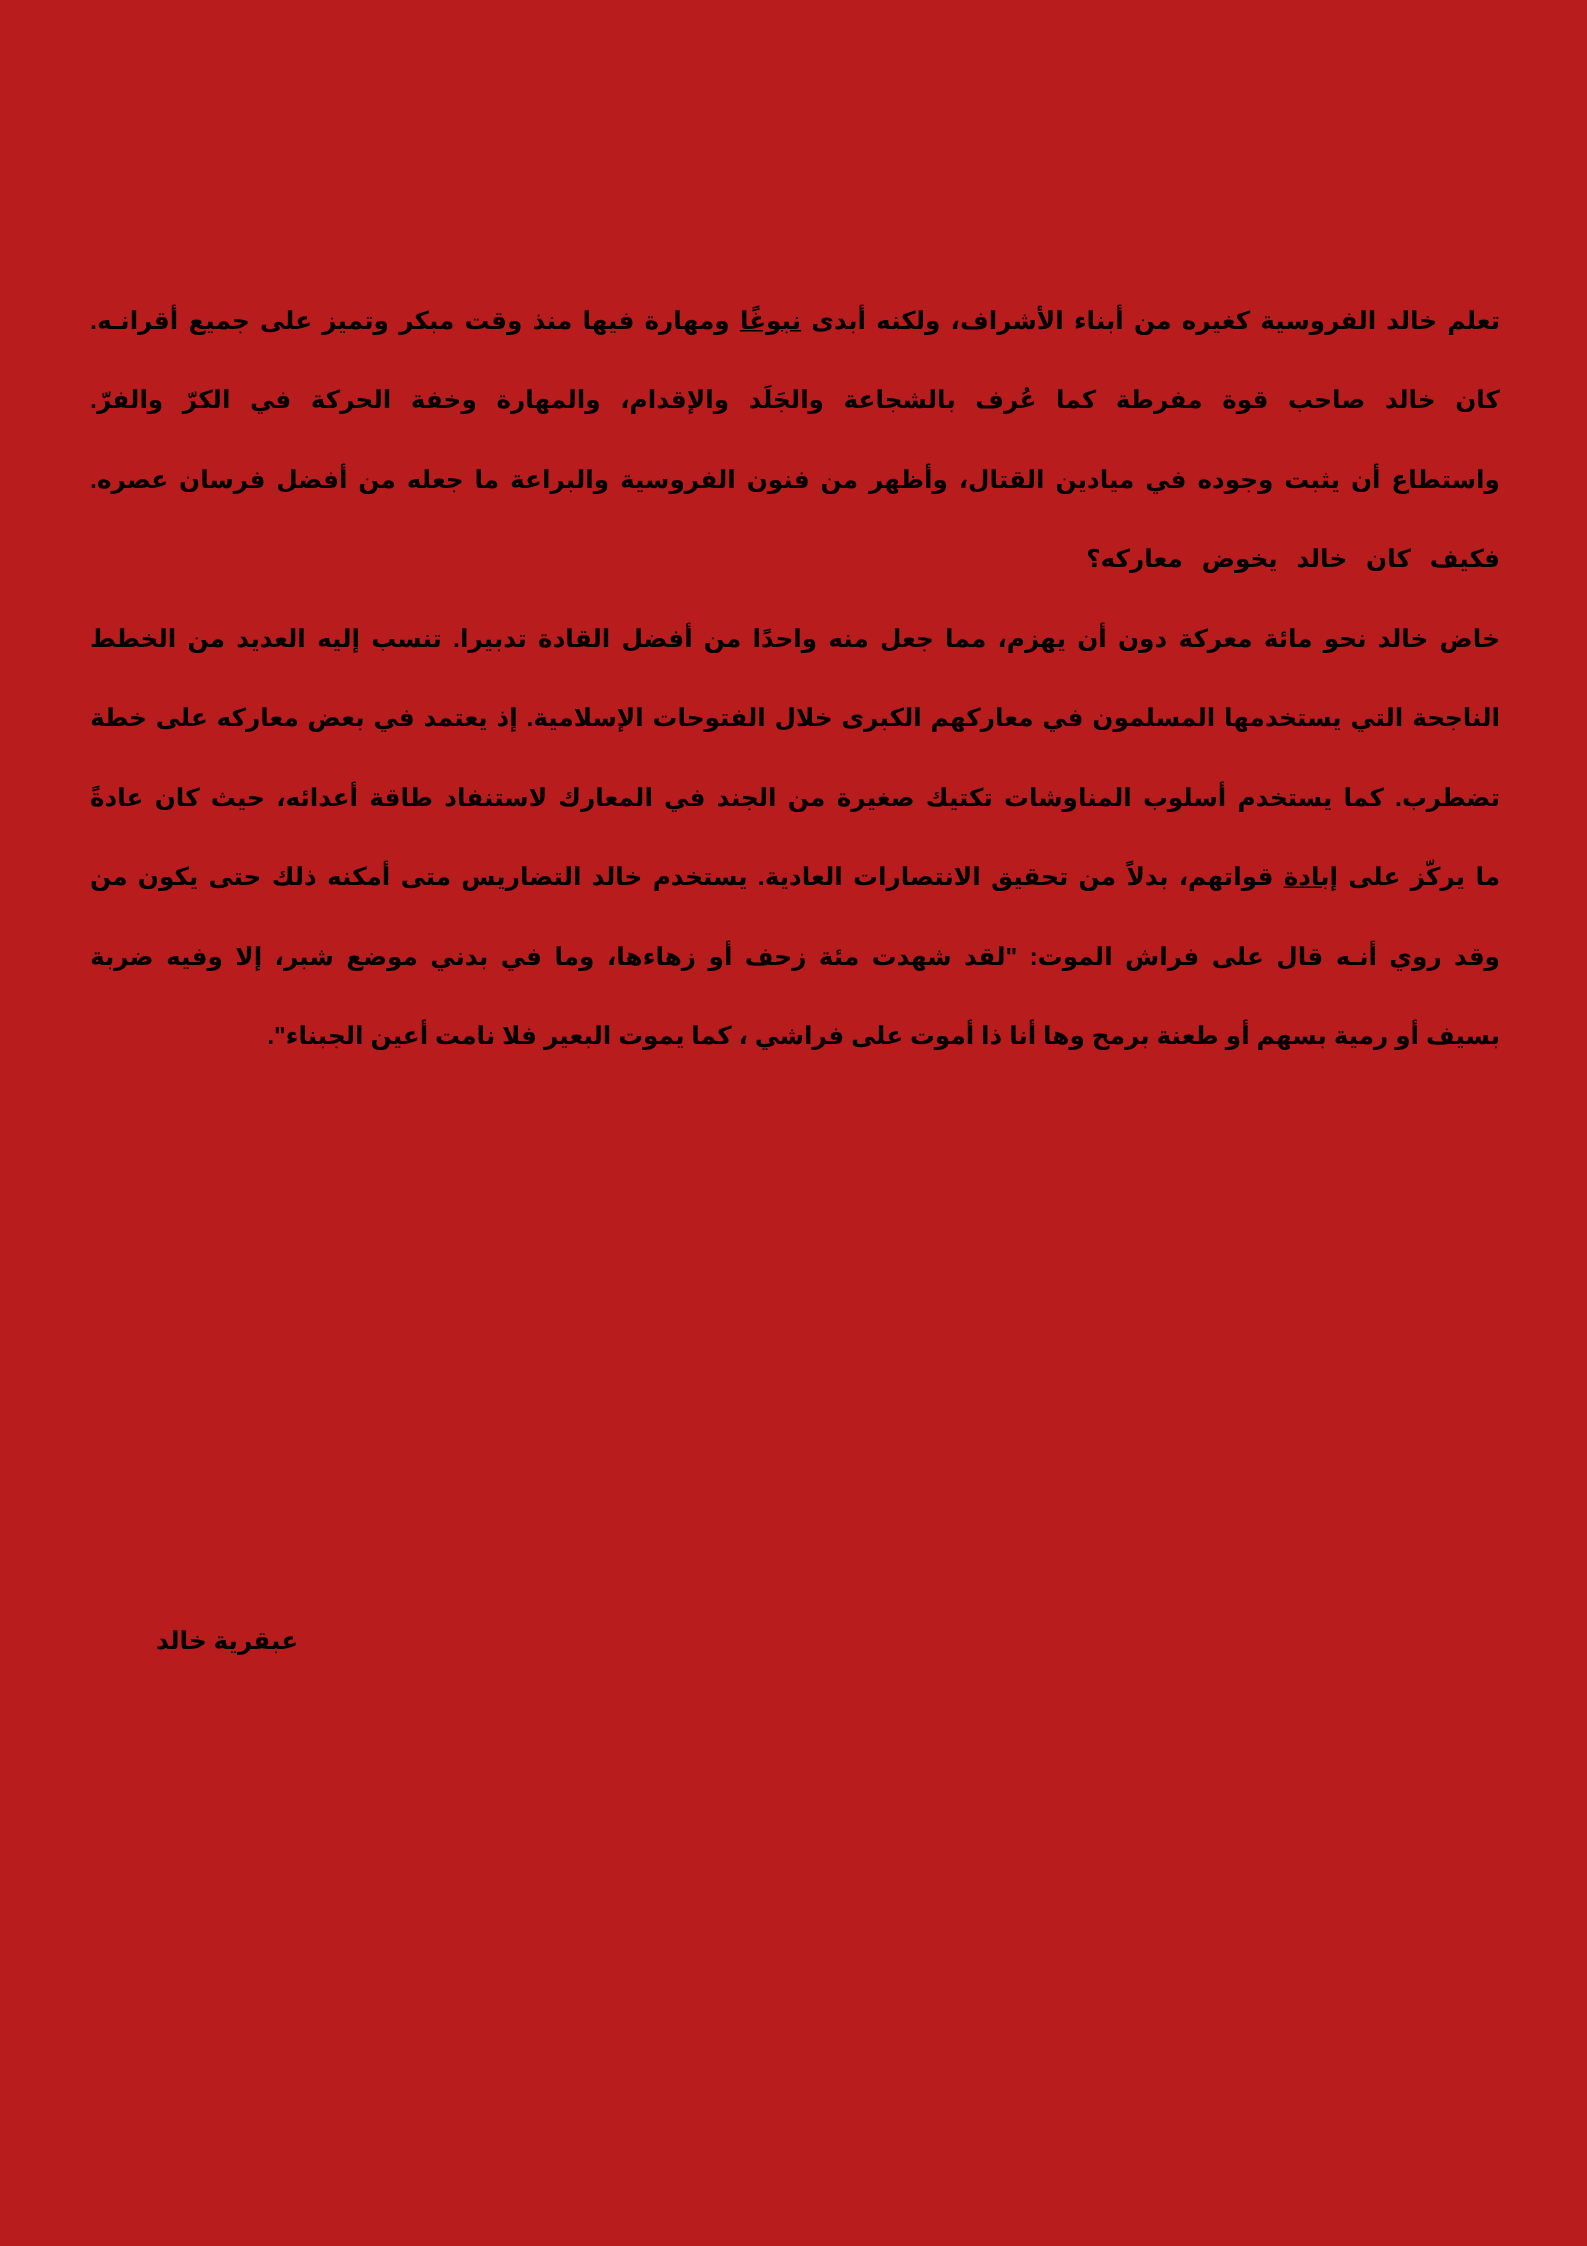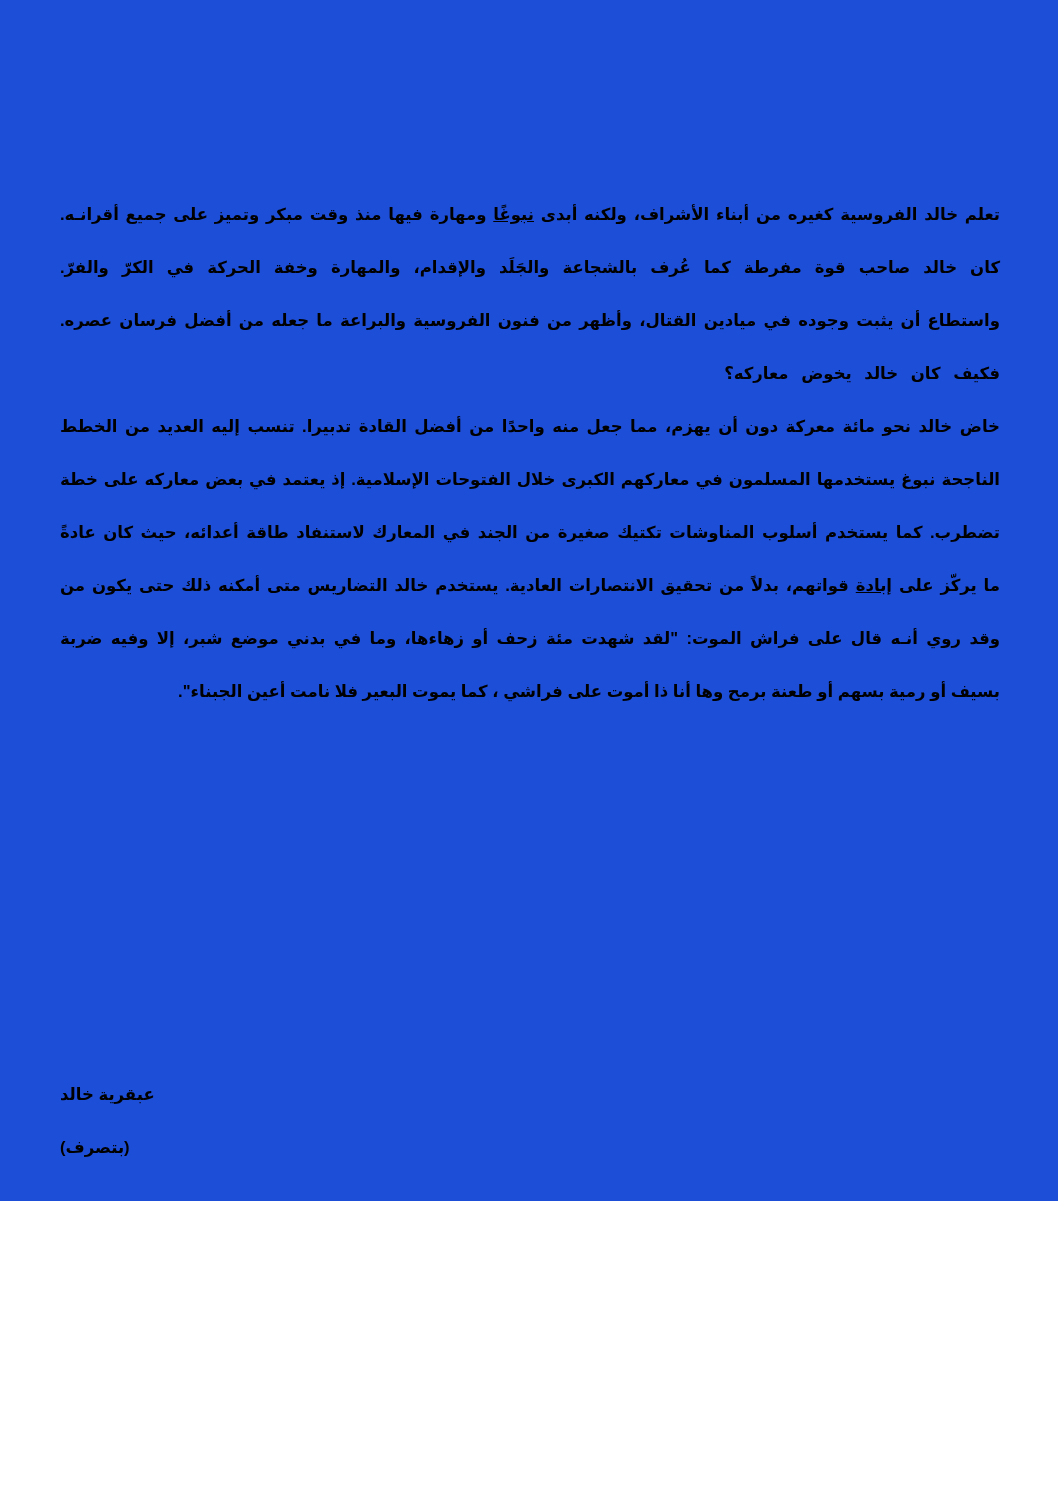--- a/index.html
+++ b/index.html
@@ -12,22 +12,22 @@
     height: 1497px;
     position: relative;
     overflow: hidden;
     font-family: "Liberation Sans", "DejaVu Sans", sans-serif;
     color: #000000;
   }
   .page {
     position: absolute;
     left: 0; top: 0;
     width: 1058px;
-    height: 1201px;
-    background: #1d4ed8;
+    height: 1497px;
+    background: #b91c1c;
   }
   .body-text {
     position: absolute;
     left: 60px;
     top: 196px;
     width: 940px;
     direction: rtl;
     unicode-bidi: embed;
   }
   .line {
@@ -62,20 +62,21 @@
     height: 53px;
     line-height: 36px;
     font-size: 16.5px;
     font-weight: bold;
     white-space: nowrap;
   }
   .sig-line span {
     direction: rtl;
     unicode-bidi: embed;
     display: inline-block;
+    margin-left: 44px;
   }
 </style>
 </head>
 <body>
 
 <div class="page">
 
   <div class="body-text">
 
     <div class="line">
@@ -91,36 +92,35 @@
     </div>
 
     <div class="line short" style="word-spacing: 8px;">
       <span>فكيف كان خالد يخوض معاركه؟</span>
     </div>
 
     <div class="line">
       <span>خاض خالد نحو مائة معركة دون أن يهزم، مما جعل منه واحدًا من أفضل القادة تدبيرا.  تنسب إليه العديد من الخطط</span>
     </div>
     <div class="line">
-      <span>الناجحة نبوغ يستخدمها المسلمون في معاركهم الكبرى خلال الفتوحات الإسلامية. إذ يعتمد في بعض معاركه على خطة</span>
+      <span>الناجحة التي يستخدمها المسلمون في معاركهم الكبرى خلال الفتوحات الإسلامية. إذ يعتمد في بعض معاركه على خطة</span>
     </div>
     <div class="line">
       <span>تضطرب. كما يستخدم أسلوب المناوشات تكتيك صغيرة من الجند في المعارك لاستنفاد طاقة أعدائه، حيث كان عادةً</span>
     </div>
     <div class="line">
       <span>ما يركّز على </span><span class="u">إبادة</span><span> قواتهم، بدلاً من تحقيق الانتصارات العادية. يستخدم خالد التضاريس متى أمكنه ذلك حتى يكون من</span>
     </div>
 
     <div class="line">
       <span>وقد روي أنـه قال على فراش الموت: "لقد شهدت مئة زحف أو زهاءها، وما في بدني موضع شبر، إلا وفيه ضربة</span>
     </div>
     <div class="line short">
       <span>بسيف أو رمية بسهم أو طعنة برمح وها أنا ذا أموت على فراشي ، كما يموت البعير فلا نامت أعين الجبناء".</span>
     </div>
 
   </div>
 
   <div class="signature">
     <div class="sig-line"><span>عبقرية خالد</span></div>
-    <div class="sig-line"><span>(بتصرف)</span></div>
   </div>
 
 </div>
 
 </body></html>

